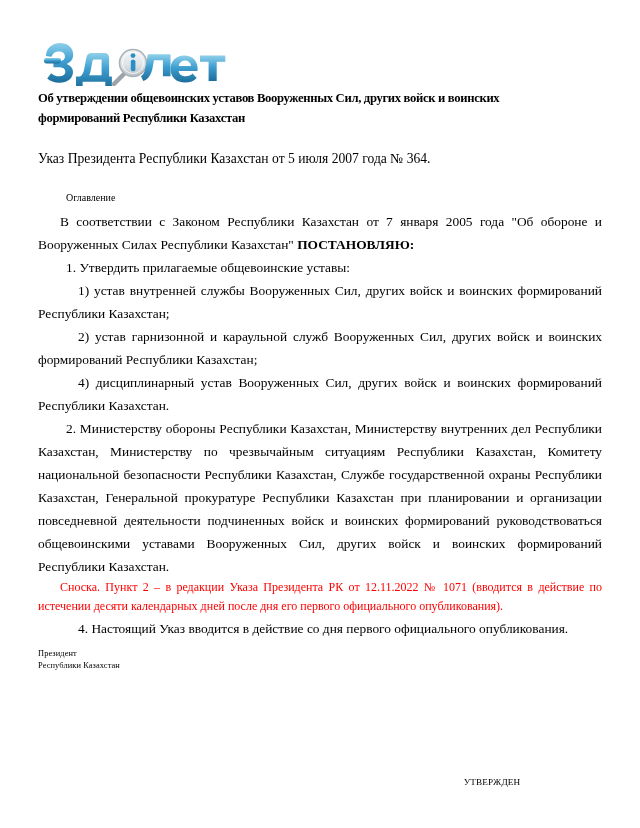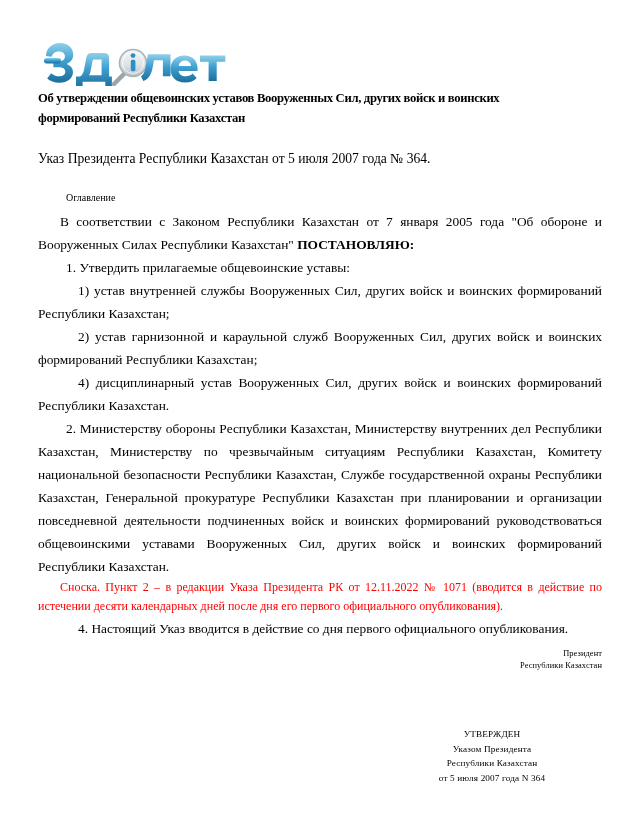--- a/index.html
+++ b/index.html
@@ -85,35 +85,34 @@
     margin: 0;
     text-align: justify;
     text-indent: 22px;
   }
 
   .sign-block {
     margin-top: 8px;
     font-size: 8.4px;
     line-height: 12.5px;
     letter-spacing: 0.1px;
-    text-align: right;
   }
   .sign-block div { white-space: nowrap; }
 
   .approve-block {
     position: absolute;
     left: 382px;
     top: 727px;
     width: 220px;
     text-align: center;
     font-size: 9.2px;
     line-height: 14.6px;
     letter-spacing: 0.15px;
   }
-  .approve-block div { white-space: nowrap; }
+  .approve-block div { white-space: nowrap; margin-top: 48px; }
 </style>
 </head>
 <body>
 
 <div class="page">
 
   <div class="logo-wrap">
     <svg class="logo-svg" width="200" height="54" viewBox="0 0 200 54">
       <defs>
         <linearGradient id="blueGrad" x1="0" y1="0" x2="0" y2="1">

